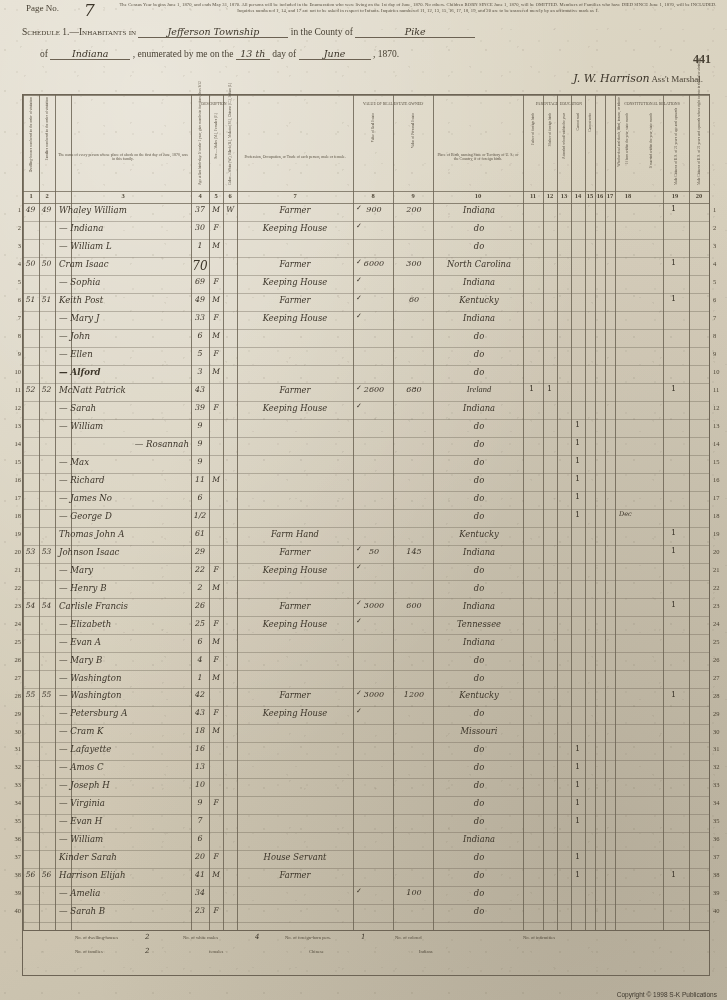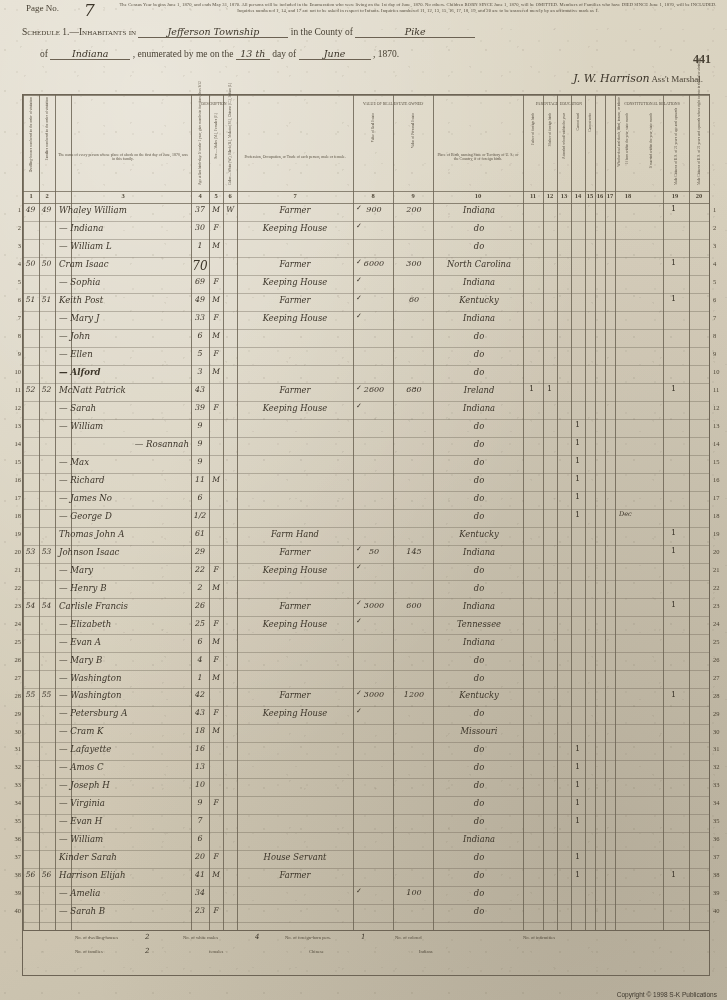--- a/index.html
+++ b/index.html
@@ -269,21 +269,21 @@
       <div class="rowno" style="left: -16px; top: 273.01px; width: 14px; text-align: right;">10</div>
       <div class="rowno" style="left: 690px; top: 273.01px;">10</div>
       <div class="hline light" style="top: 305.725px;"></div>
       <div class="cellhand hand" style="left: -1px; top: 289.907px; width: 17px; text-align: center; font-size: 7.5px;">52</div>
       <div class="cellhand hand" style="left: 15px; top: 289.907px; width: 17px; text-align: center; font-size: 7.5px;">52</div>
       <div class="cellhand hand" style="left: 36px; top: 289.907px; width: 130px; text-align: left; font-size: 8.6px;">McNatt Patrick</div>
       <div class="cellhand hand" style="left: 168px; top: 289.907px; width: 18px; text-align: center; font-size: 7.8px;">43</div>
       <div class="cellhand hand" style="left: 216px; top: 289.907px; width: 112px; text-align: center; font-size: 8.4px;">Farmer</div>
       <div class="cellhand hand" style="left: 332px; top: 289.907px; width: 38px; text-align: center; font-size: 8px;">2600</div>
       <div class="cellhand hand" style="left: 372px; top: 289.907px; width: 38px; text-align: center; font-size: 8px;">680</div>
-      <div class="cellhand hand" style="left: 412px; top: 289.907px; width: 88px; text-align: center; font-size: 8.4px;">Ireland</div>
+      <div class="cellhand hand" style="left: 412px; top: 289.907px; width: 88px; text-align: center; font-size: 8.4px; font-family: Liberation Serif, serif;">Ireland</div>
       <div class="chk" style="left: 506px; top: 289.188px;">1</div>
       <div class="chk" style="left: 524px; top: 289.188px;">1</div>
       <div class="chk" style="left: 648px; top: 289.188px;">1</div>
       <div class="chk" style="left: 333px; top: 288.649px; font-size: 7px;">✓</div>
       <div class="rowno" style="left: -16px; top: 290.986px; width: 14px; text-align: right;">11</div>
       <div class="rowno" style="left: 690px; top: 290.986px;">11</div>
       <div class="hline light" style="top: 323.7px;"></div>
       <div class="cellhand hand" style="left: 36px; top: 307.882px; width: 130px; text-align: left; font-size: 8.6px;">—   Sarah</div>
       <div class="cellhand hand" style="left: 168px; top: 307.882px; width: 18px; text-align: center; font-size: 7.8px;">39</div>
       <div class="cellhand hand" style="left: 186px; top: 307.882px; width: 14px; text-align: center; font-size: 7.5px;">F</div>

